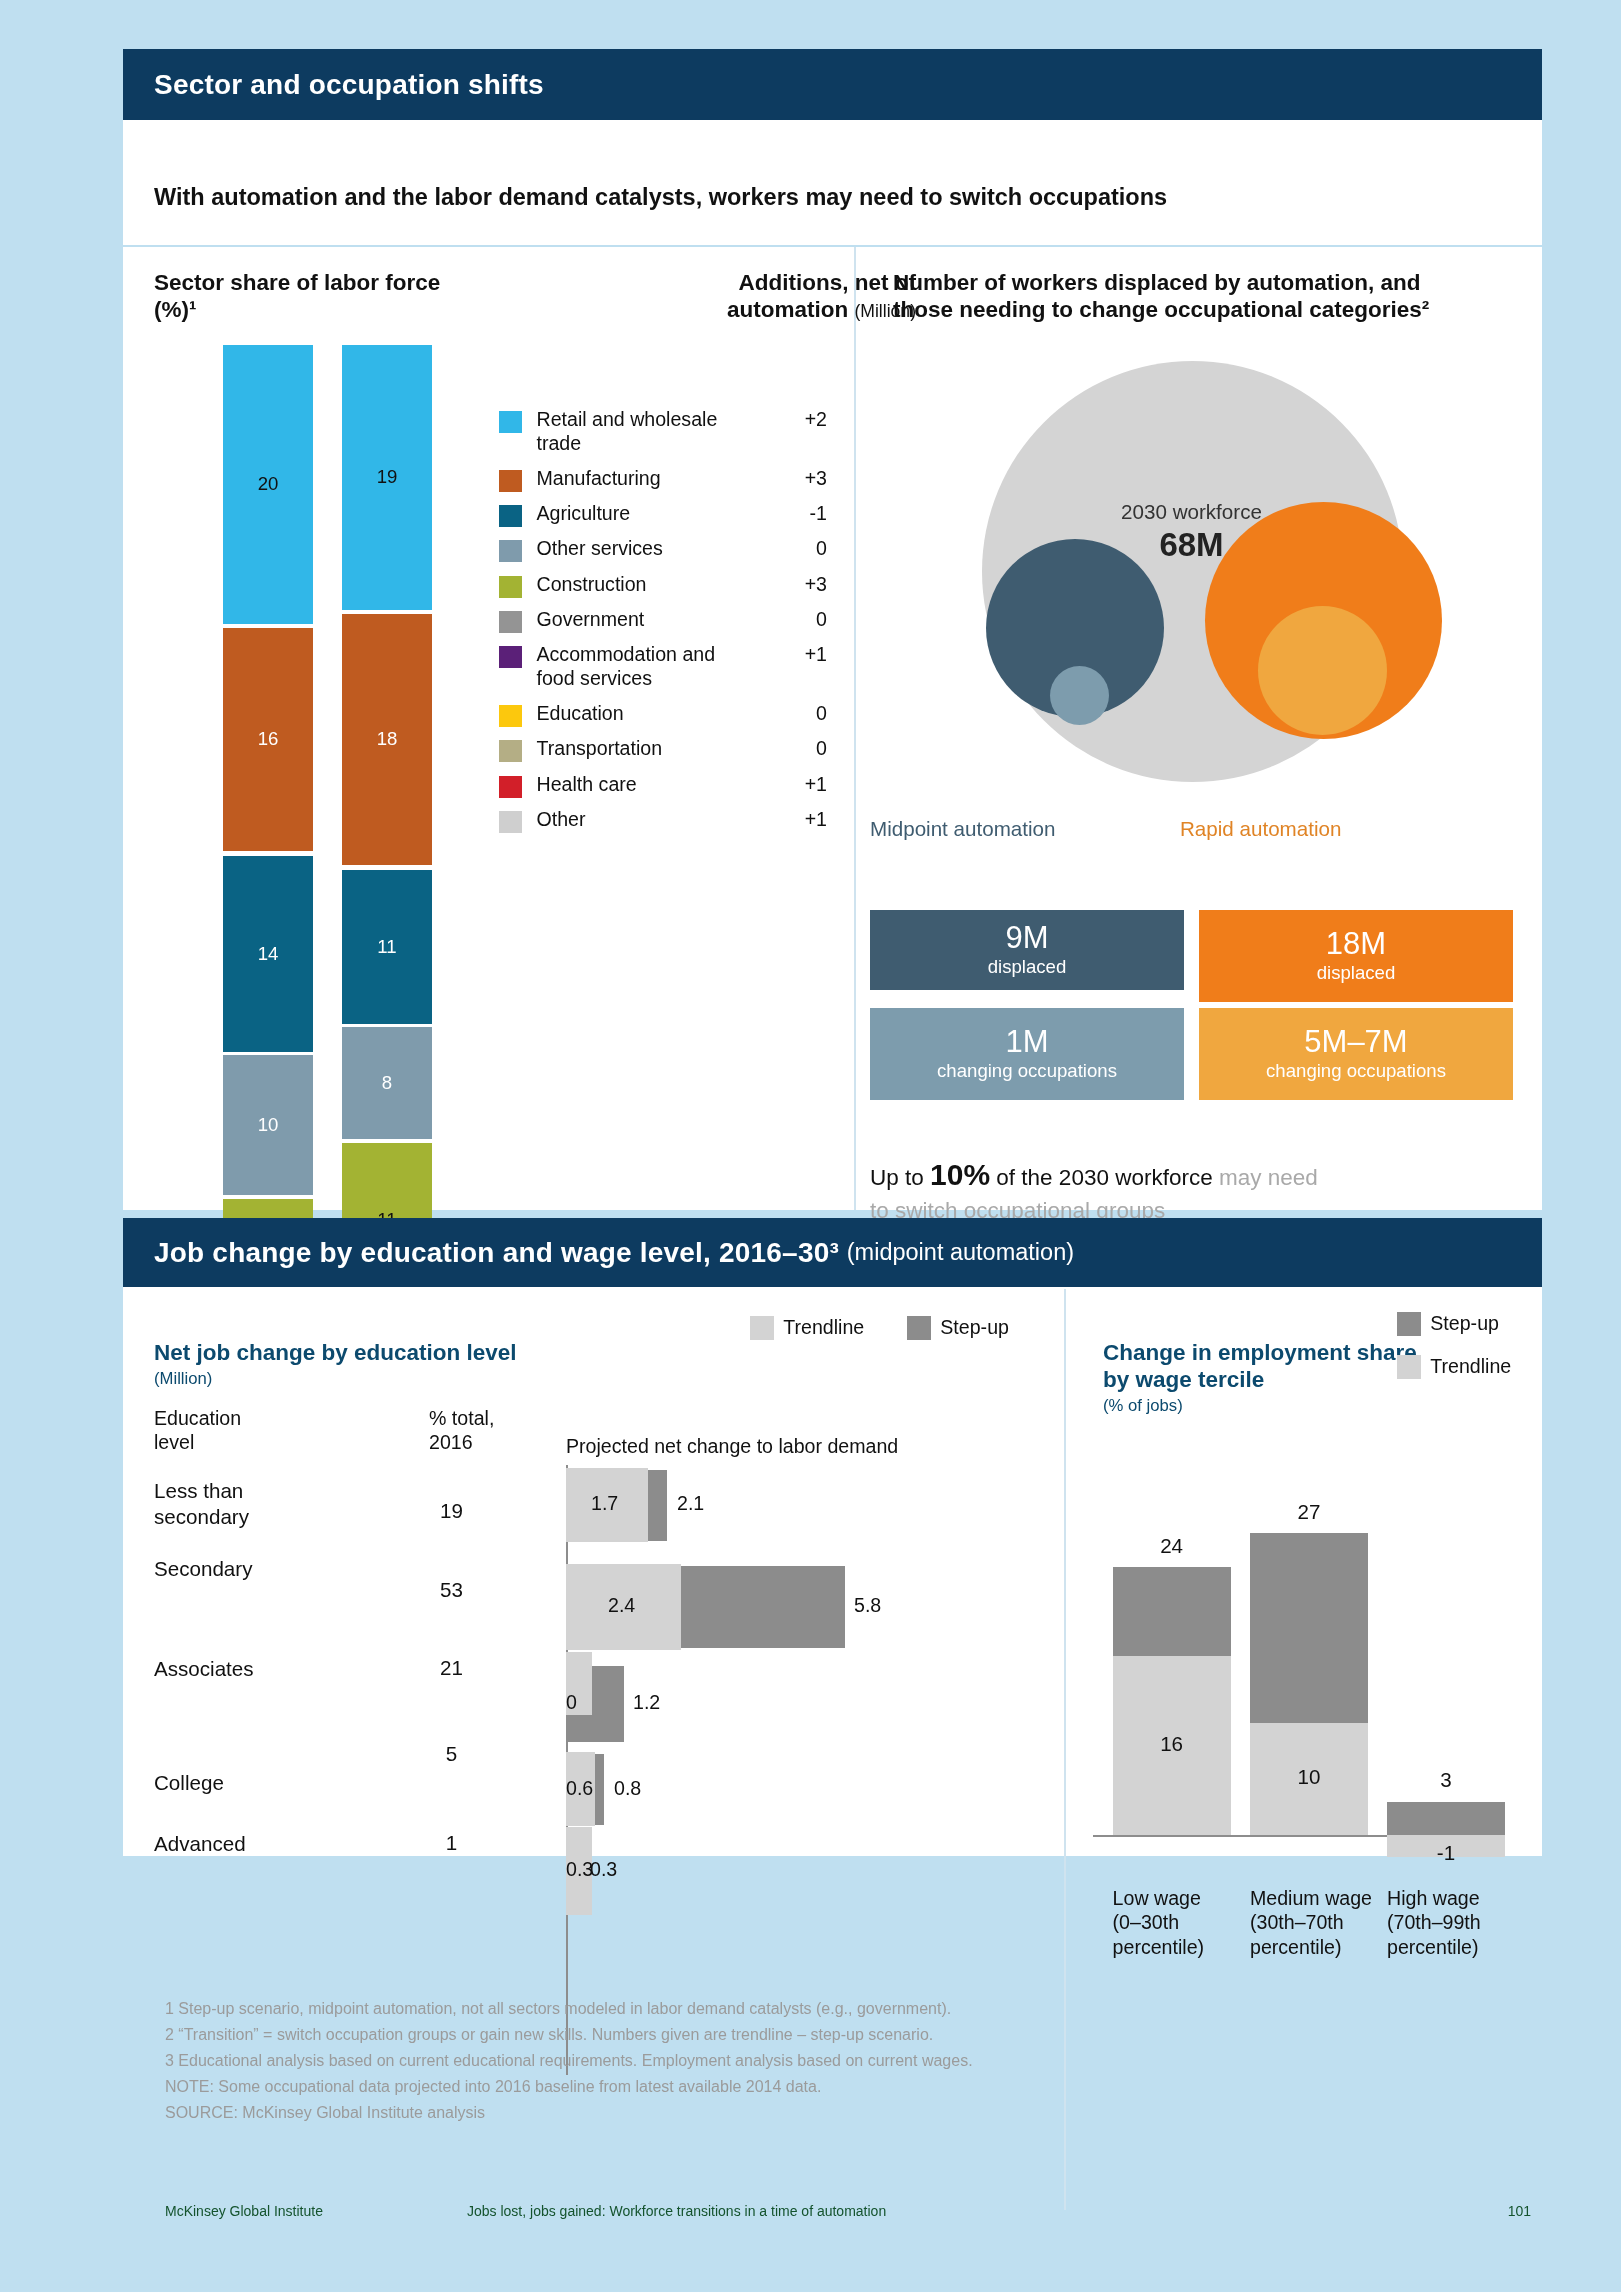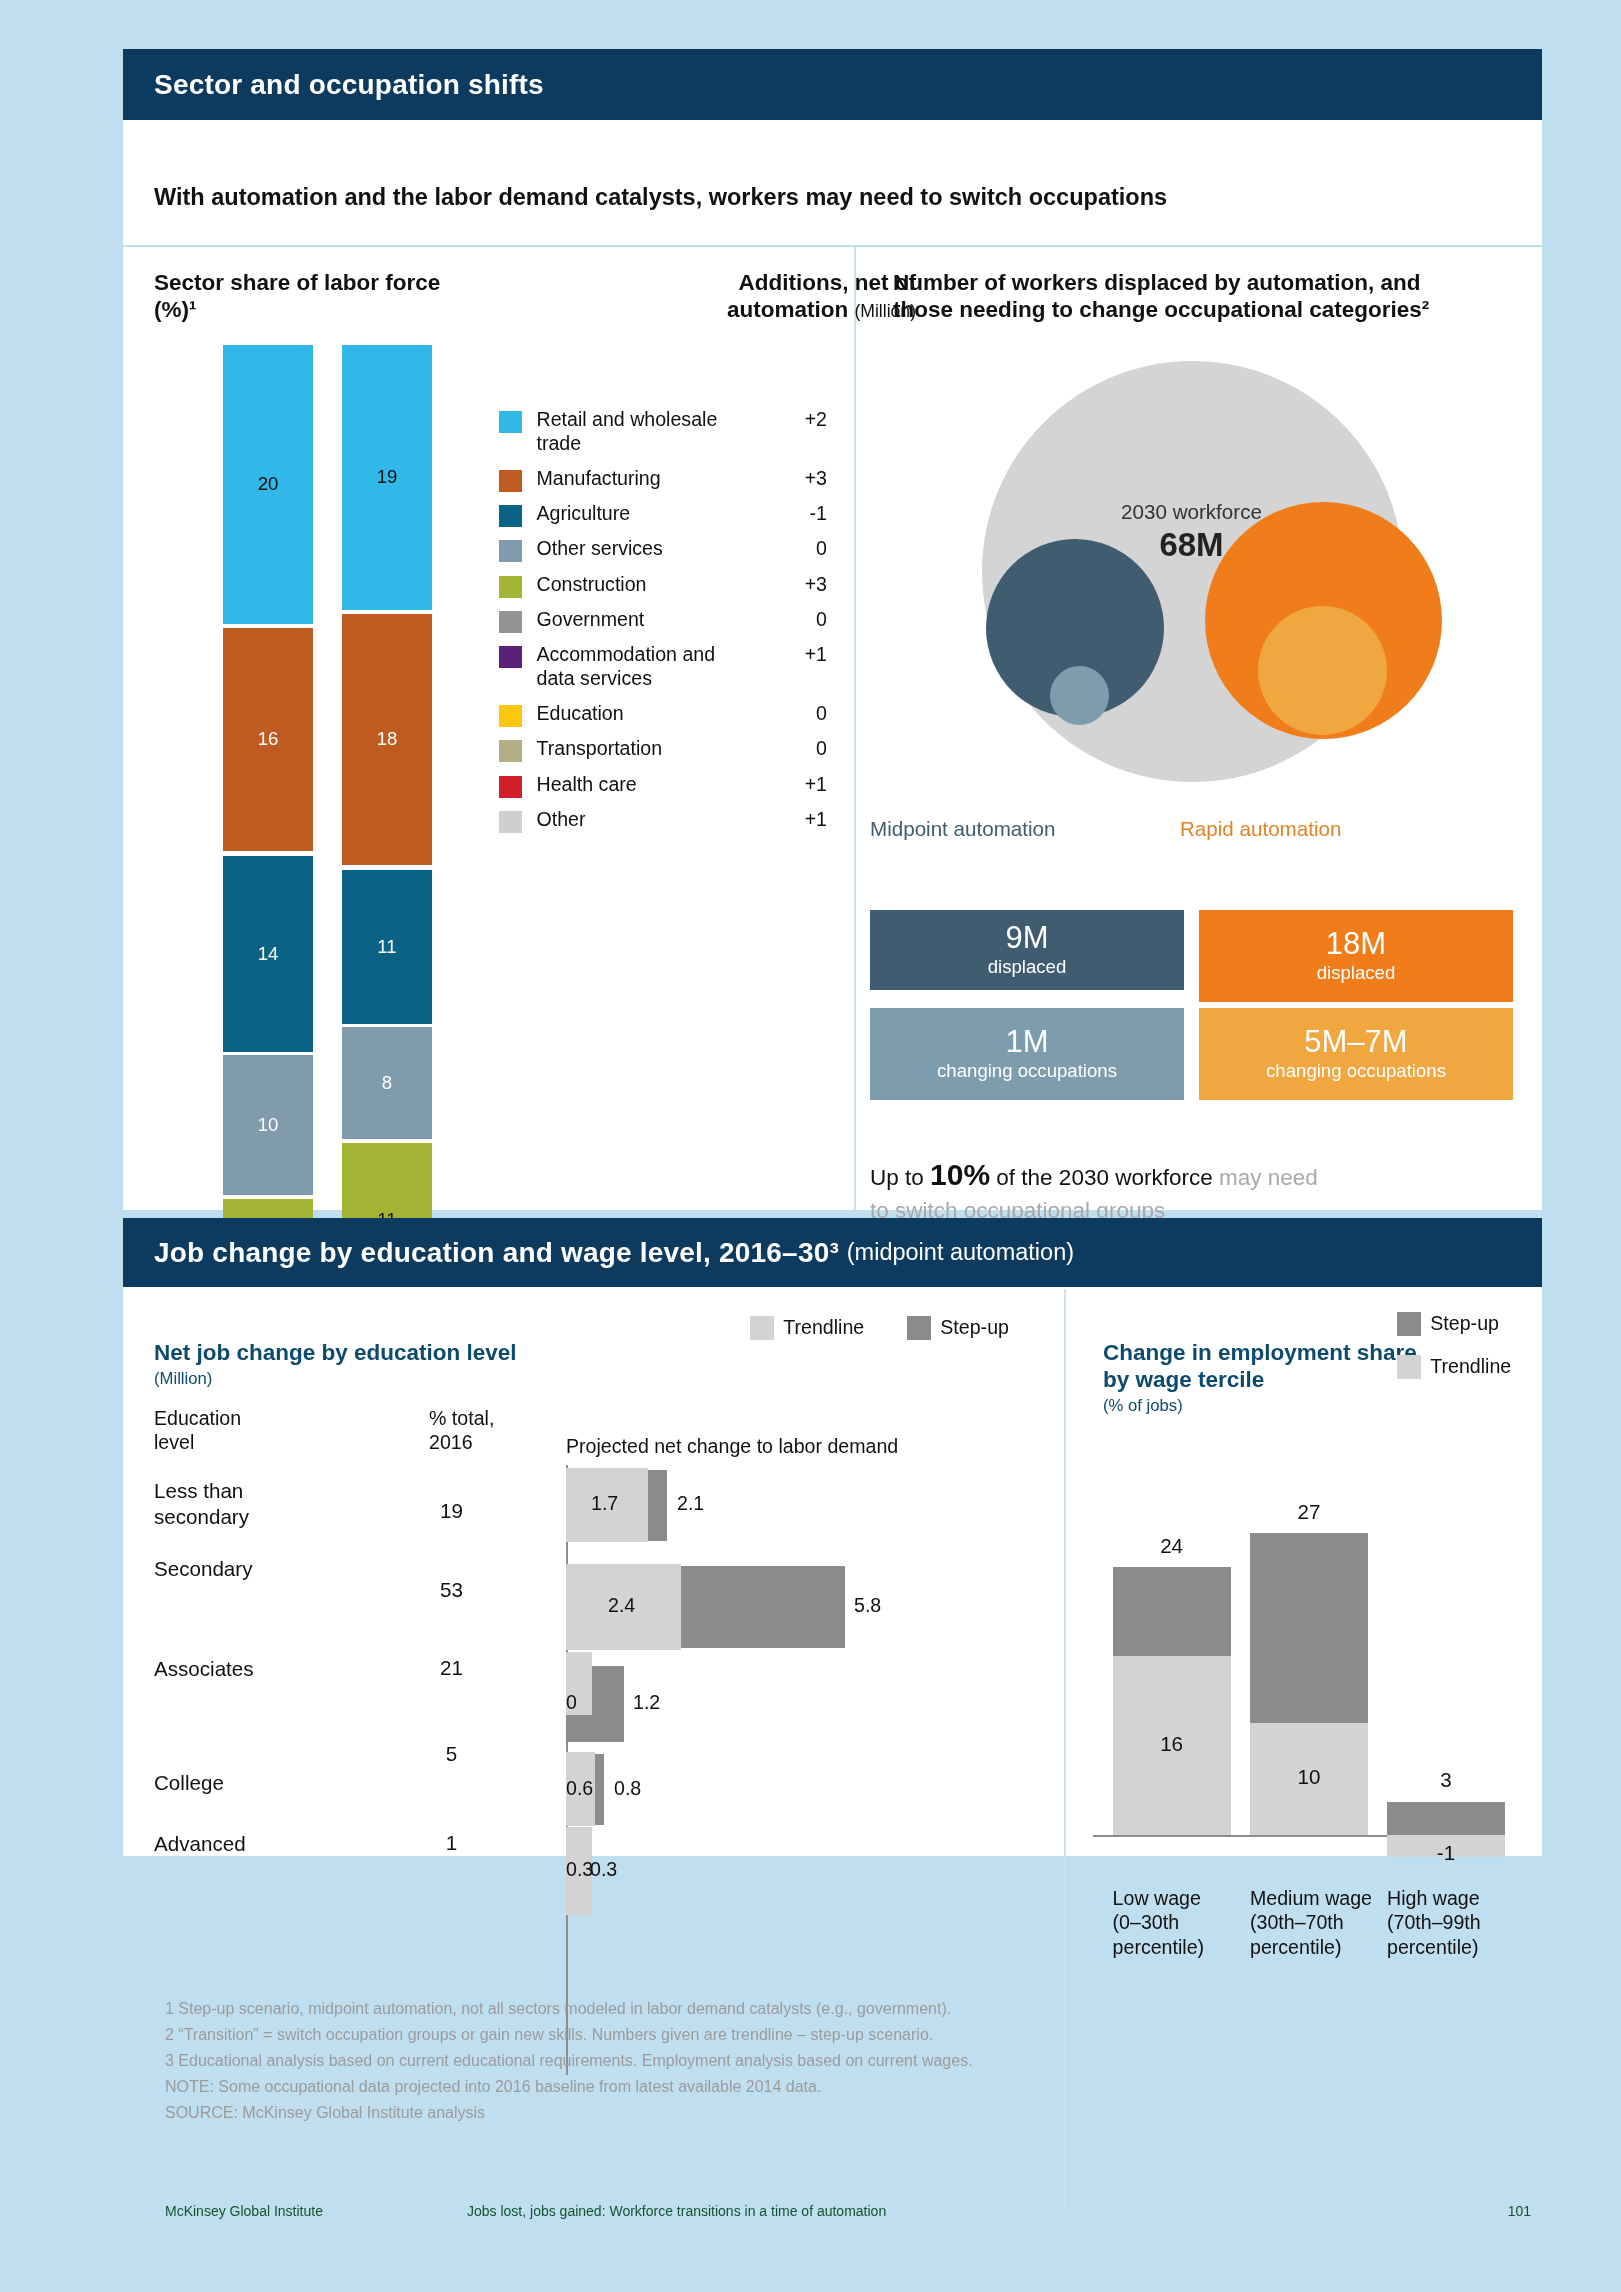--- a/index.html
+++ b/index.html
@@ -157,21 +157,21 @@
           <span class="lglabel">Construction</span>
           <span class="lgval">+3</span>
         </div>
         <div class="lgrow" style="left: 0px; top: 200px; width: 328px;">
           <span class="swatch" style="background: rgb(148, 148, 148);"></span>
           <span class="lglabel">Government</span>
           <span class="lgval">0</span>
         </div>
         <div class="lgrow" style="left: 0px; top: 235px; width: 328px;">
           <span class="swatch" style="background: rgb(91, 32, 120);"></span>
-          <span class="lglabel">Accommodation and data services</span>
+          <span class="lglabel">Accommodation and food services</span>
           <span class="lgval">+1</span>
         </div>
         <div class="lgrow" style="left: 0px; top: 294px; width: 328px;">
           <span class="swatch" style="background: rgb(252, 200, 13);"></span>
           <span class="lglabel">Education</span>
           <span class="lgval">0</span>
         </div>
         <div class="lgrow" style="left: 0px; top: 329px; width: 328px;">
           <span class="swatch" style="background: rgb(180, 174, 133);"></span>
           <span class="lglabel">Transportation</span>

